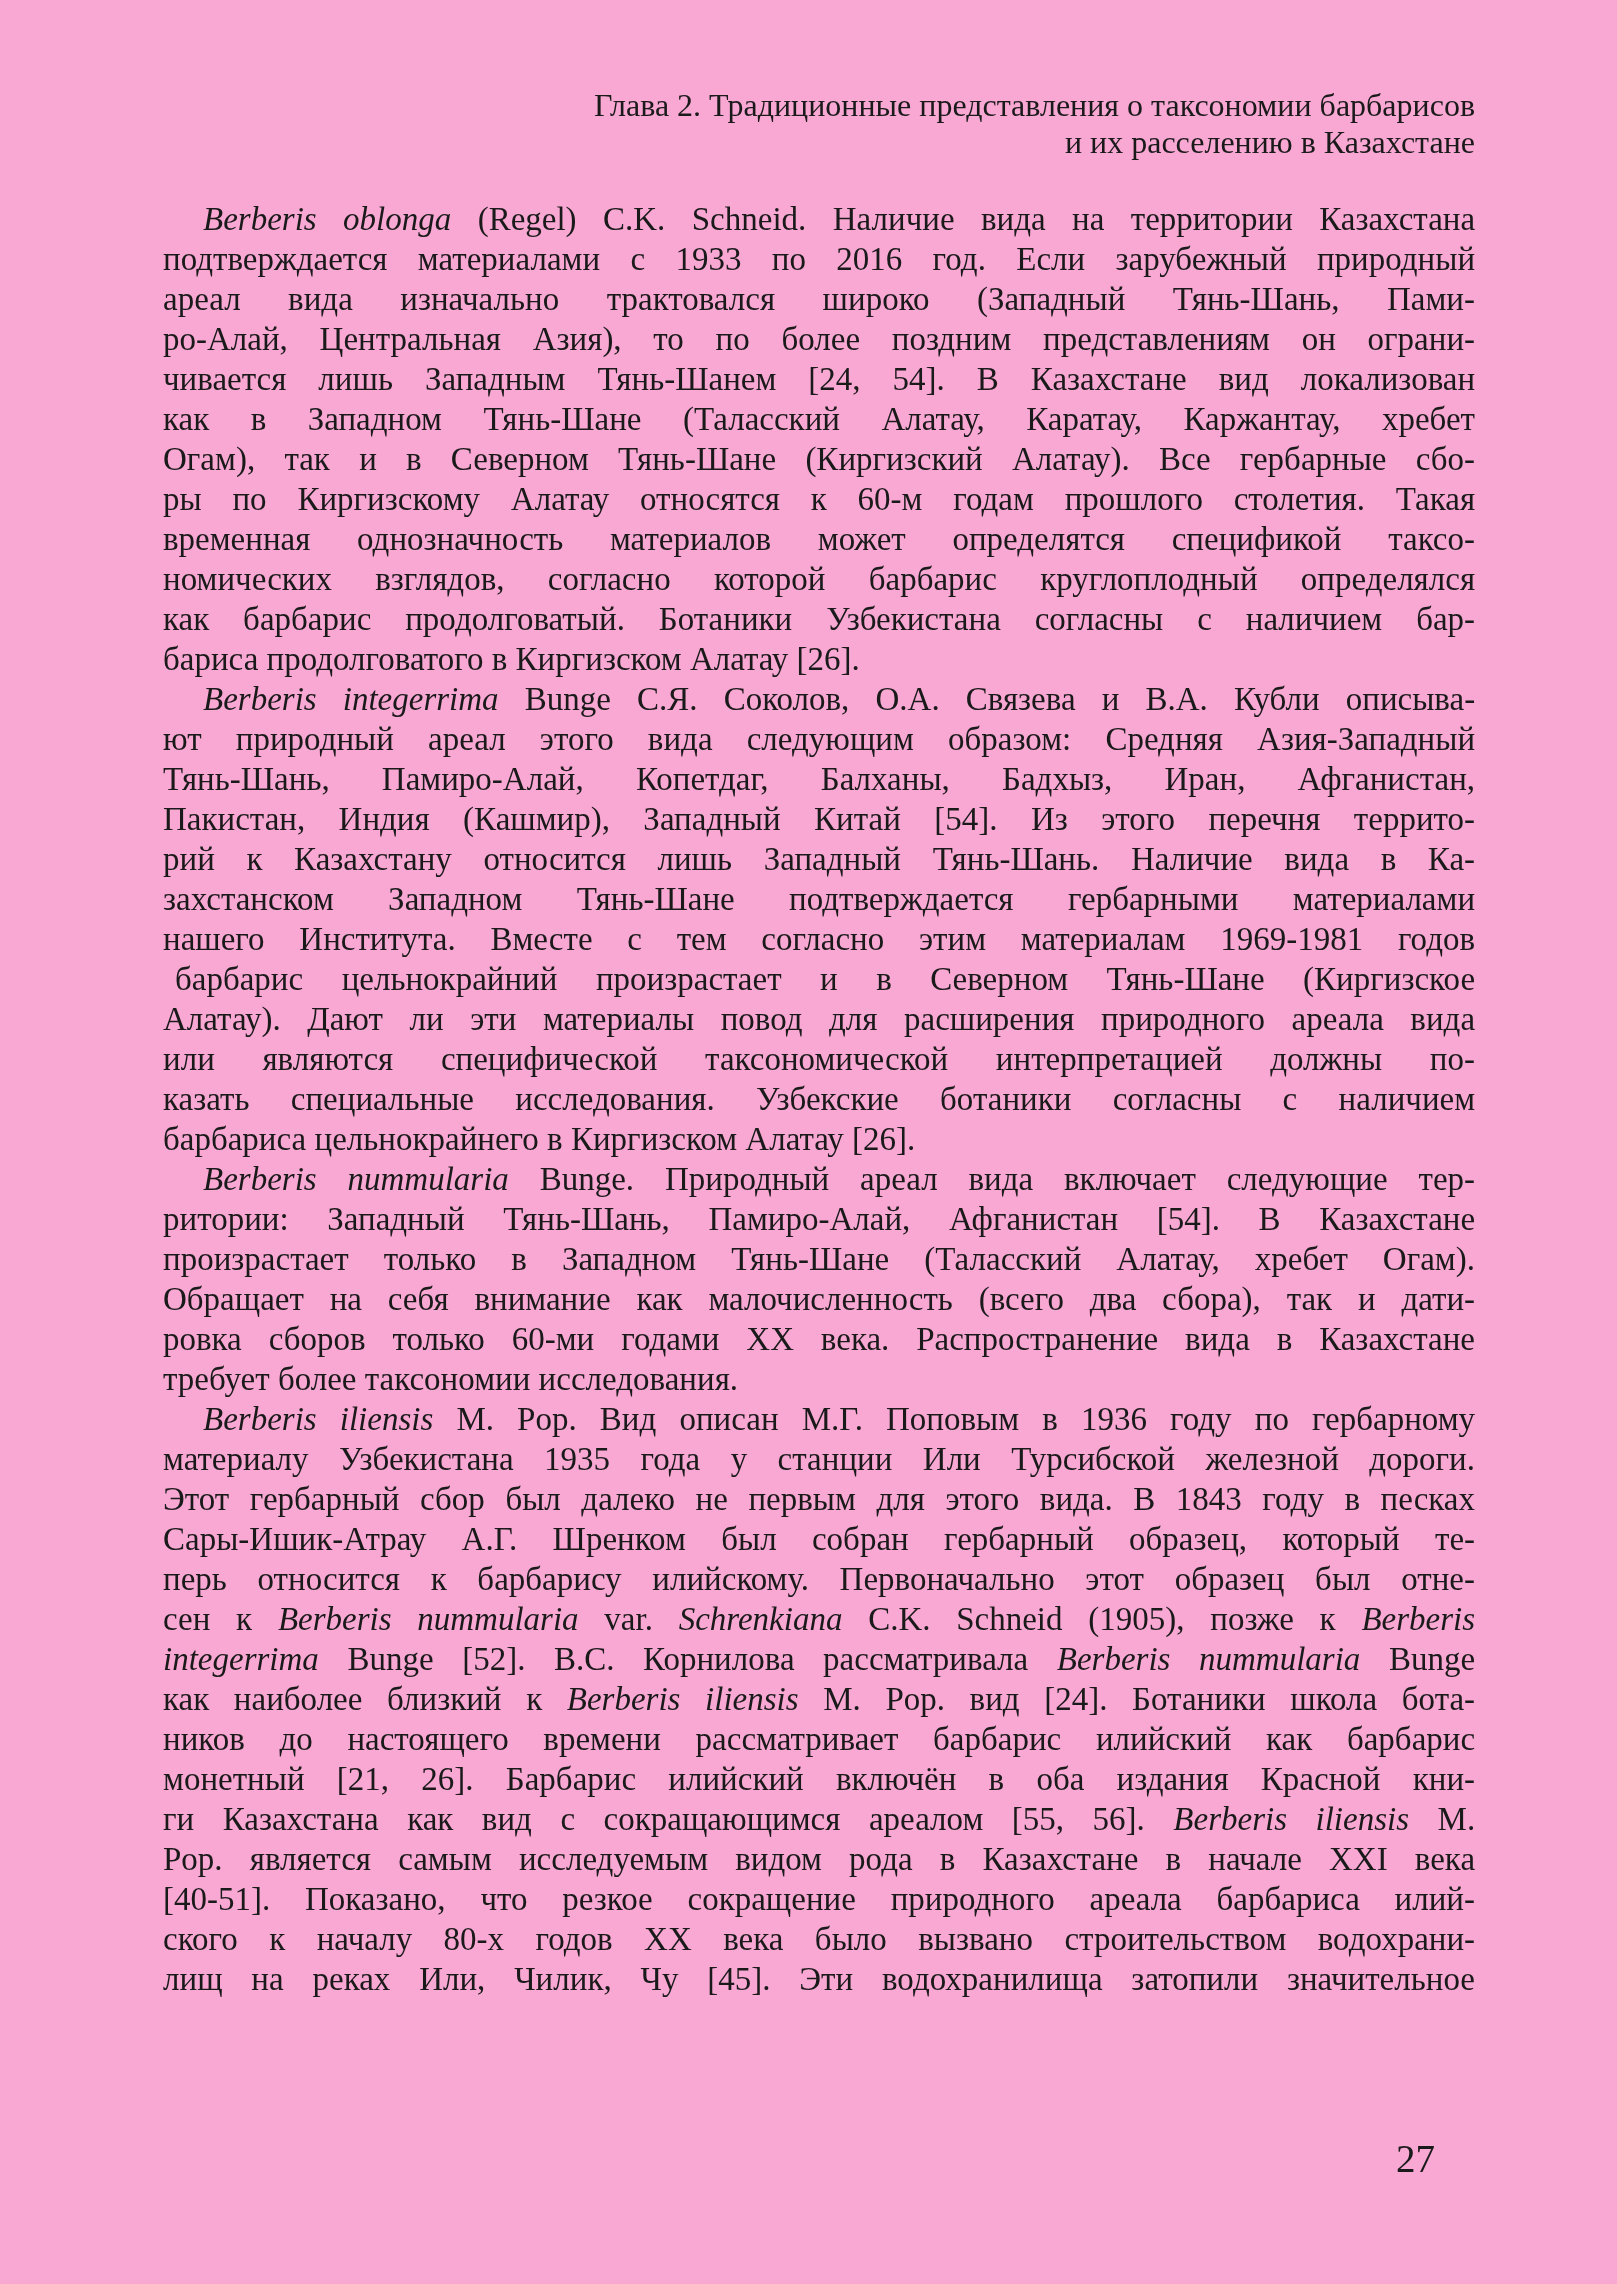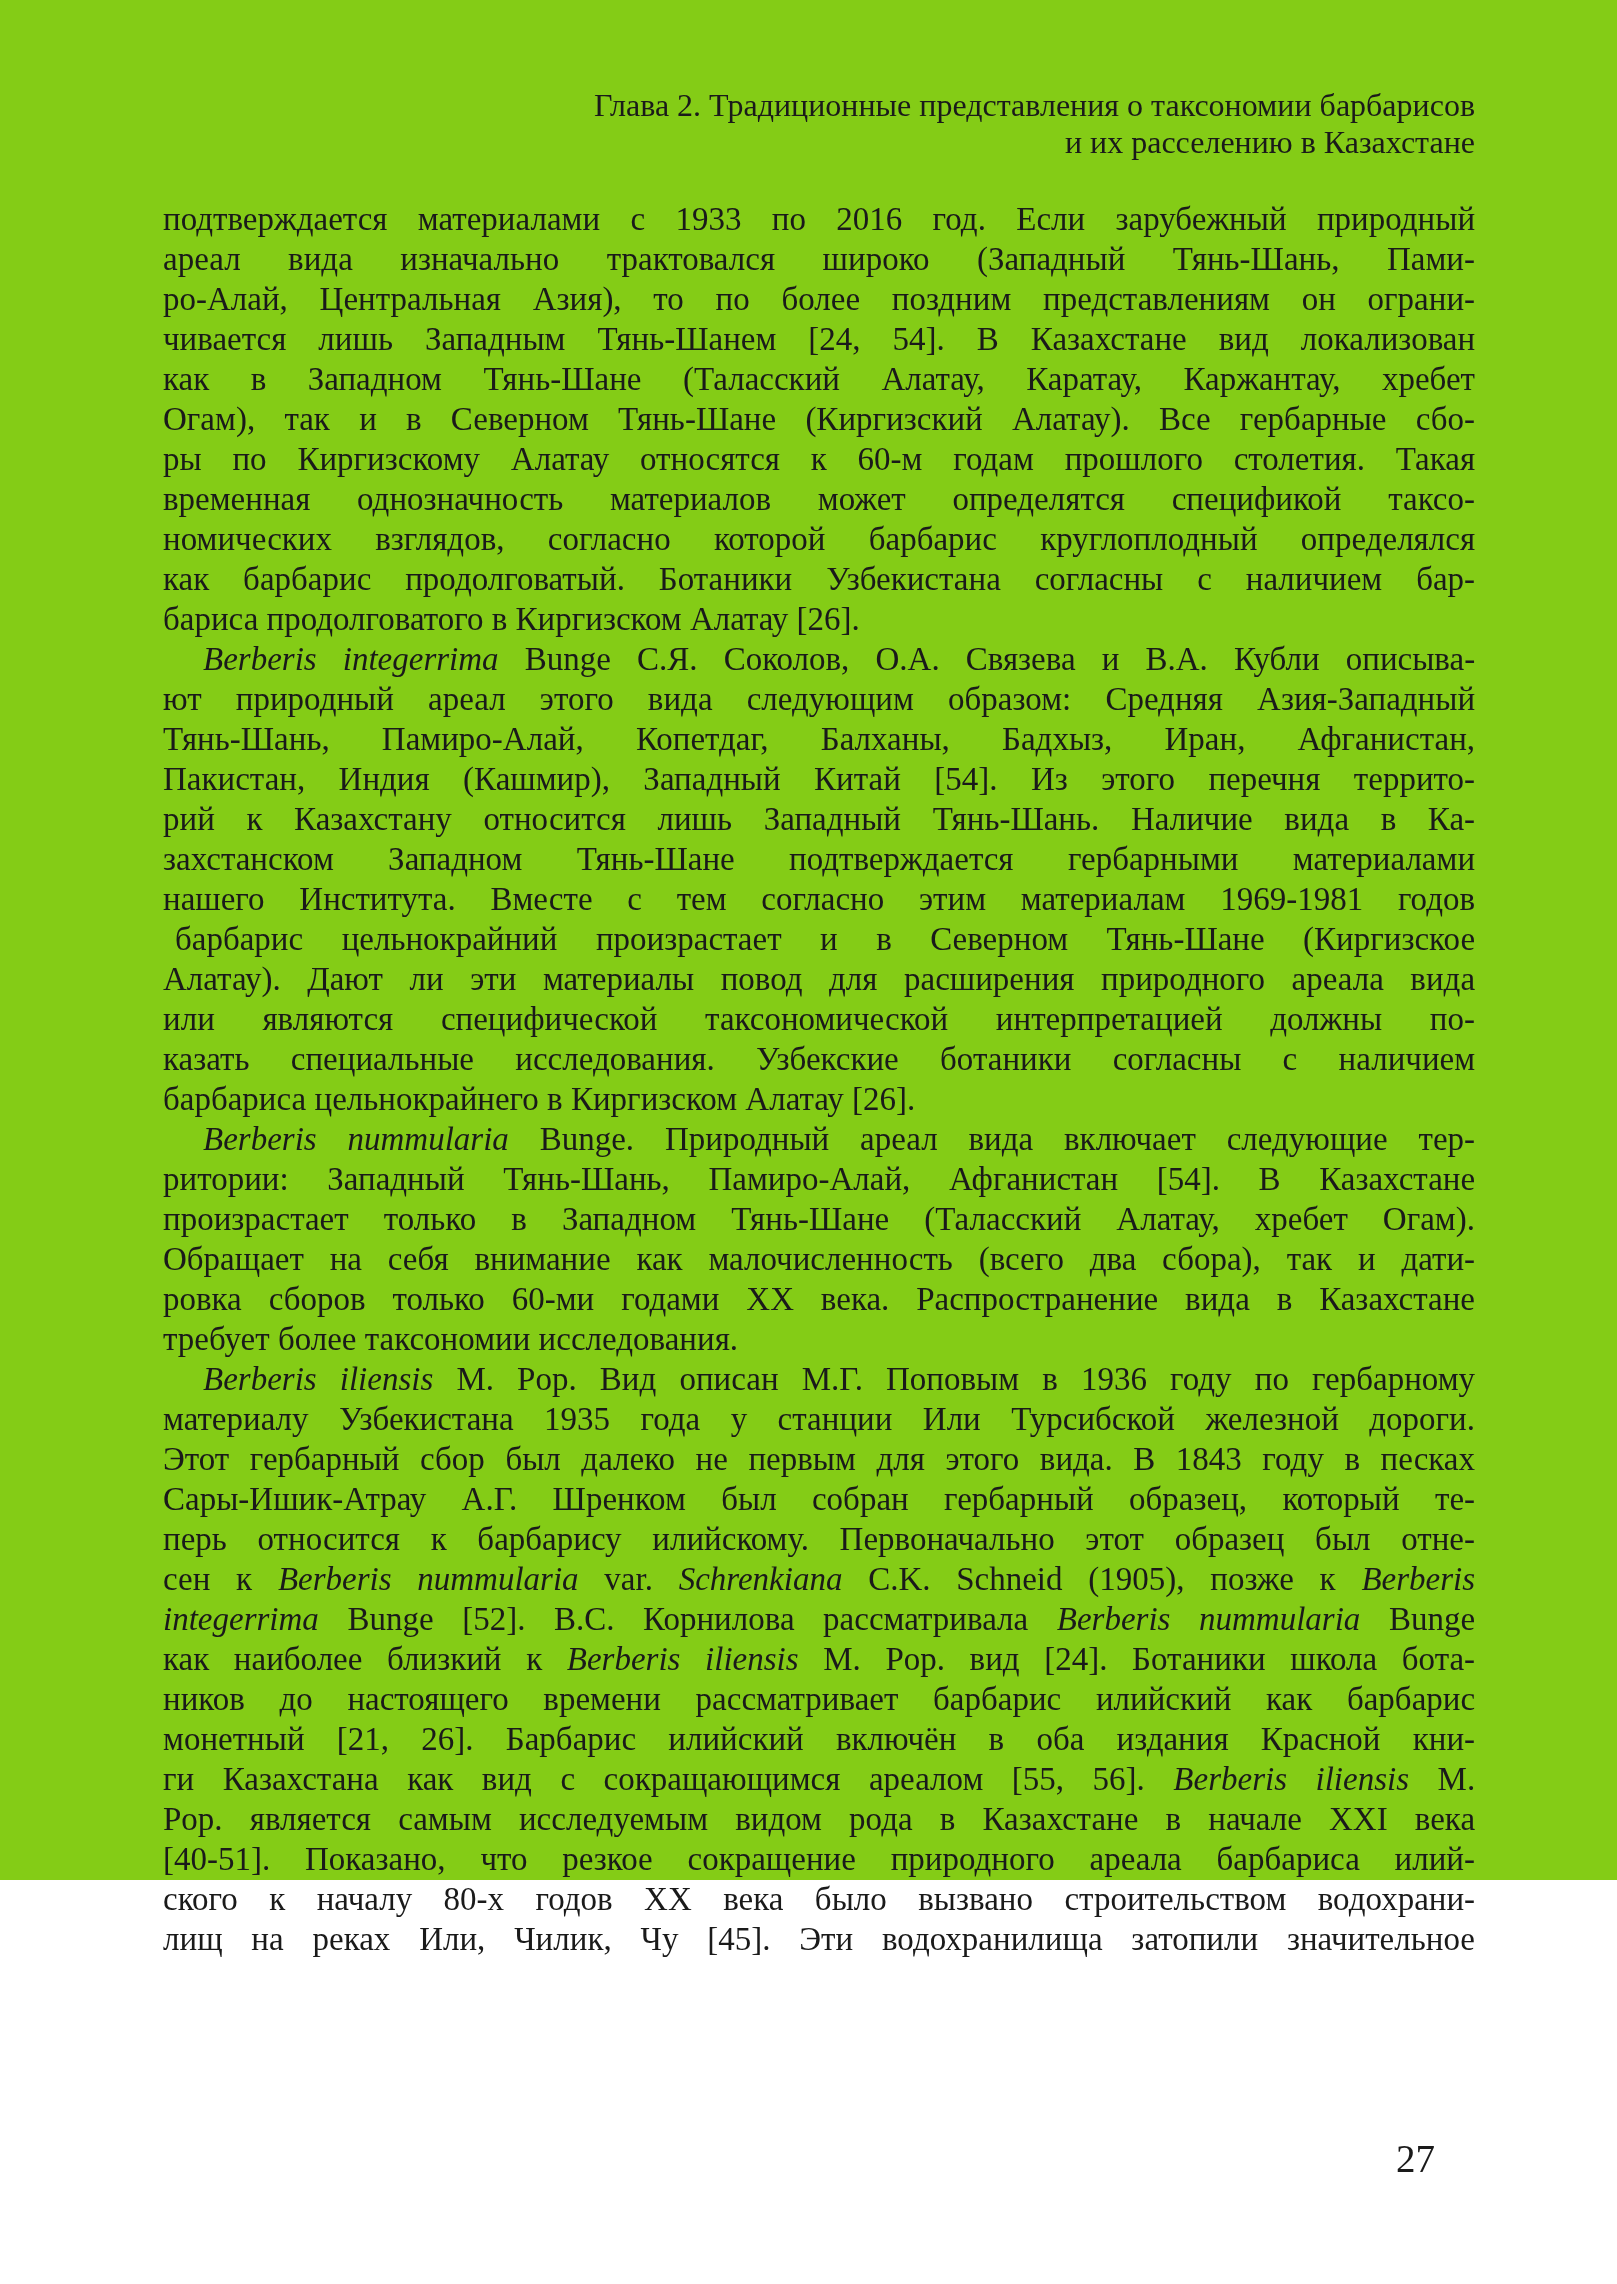--- a/index.html
+++ b/index.html
@@ -1,19 +1,19 @@
 <!DOCTYPE html>
 <html style="font-size:13px"><head>
 <meta charset="utf-8">
 <style>
   html, body { margin: 0; padding: 0; background: #ffffff; }
   body { width: 1618px; height: 2284px; position: relative; overflow: hidden; }
   .page {
-    position: absolute; left: 0; top: 0; width: 1618px; height: 1880px;
-    background: #84cc16; color: #1a1a1a;
+    position: absolute; left: 0; top: 0; width: 1618px; height: 2284px;
+    background: #f9a8d4; color: #1a1a1a;
     font-family: "Liberation Serif", "DejaVu Serif", serif;
     text-decoration: underline;
   }
   .running-head {
     position: absolute; right: 143px; top: 87px;
     text-align: right; font-size: 32px; line-height: 37px; color: #1a1a1a;
   }
   .running-head div { white-space: nowrap; }
   .body {
     position: absolute; left: 163px; top: 199px; width: 1312px;
@@ -35,20 +35,21 @@
 </head>
 <body>
 
 <div class="page">
   <div class="running-head">
     <div>Глава 2. Традиционные представления о таксономии барбарисов</div>
     <div>и их расселению в Казахстане</div>
   </div>
 
   <div class="body" id="body-text">
+      <div class="line indent" style="white-space: normal;"><span class="it">Berberis</span> <span class="it">oblonga</span> <span>(Regel)</span> <span>C.K.</span> <span>Schneid.</span> <span>Наличие</span> <span>вида</span> <span>на</span> <span>территории</span> <span>Казахстана</span></div>
       <div class="line" style="white-space: normal;"><span>подтверждается</span> <span>материалами</span> <span>с</span> <span>1933</span> <span>по</span> <span>2016</span> <span>год.</span> <span>Если</span> <span>зарубежный</span> <span>природный</span></div>
       <div class="line" style="white-space: normal;"><span>ареал</span> <span>вида</span> <span>изначально</span> <span>трактовался</span> <span>широко</span> <span>(Западный</span> <span>Тянь-Шань,</span> <span>Пами-</span></div>
       <div class="line" style="white-space: normal;"><span>ро-Алай,</span> <span>Центральная</span> <span>Азия),</span> <span>то</span> <span>по</span> <span>более</span> <span>поздним</span> <span>представлениям</span> <span>он</span> <span>ограни-</span></div>
       <div class="line" style="white-space: normal;"><span>чивается</span> <span>лишь</span> <span>Западным</span> <span>Тянь-Шанем</span> <span>[24,</span> <span>54].</span> <span>В</span> <span>Казахстане</span> <span>вид</span> <span>локализован</span></div>
       <div class="line" style="white-space: normal;"><span>как</span> <span>в</span> <span>Западном</span> <span>Тянь-Шане</span> <span>(Таласский</span> <span>Алатау,</span> <span>Каратау,</span> <span>Каржантау,</span> <span>хребет</span></div>
       <div class="line" style="white-space: normal;"><span>Огам),</span> <span>так</span> <span>и</span> <span>в</span> <span>Северном</span> <span>Тянь-Шане</span> <span>(Киргизский</span> <span>Алатау).</span> <span>Все</span> <span>гербарные</span> <span>сбо-</span></div>
       <div class="line" style="white-space: normal;"><span>ры</span> <span>по</span> <span>Киргизскому</span> <span>Алатау</span> <span>относятся</span> <span>к</span> <span>60-м</span> <span>годам</span> <span>прошлого</span> <span>столетия.</span> <span>Такая</span></div>
       <div class="line" style="white-space: normal;"><span>временная</span> <span>однозначность</span> <span>материалов</span> <span>может</span> <span>определятся</span> <span>спецификой</span> <span>таксо-</span></div>
       <div class="line" style="white-space: normal;"><span>номических</span> <span>взглядов,</span> <span>согласно</span> <span>которой</span> <span>барбарис</span> <span>круглоплодный</span> <span>определялся</span></div>
       <div class="line" style="white-space: normal;"><span>как</span> <span>барбарис</span> <span>продолговатый.</span> <span>Ботаники</span> <span>Узбекистана</span> <span>согласны</span> <span>с</span> <span>наличием</span> <span>бар-</span></div>

